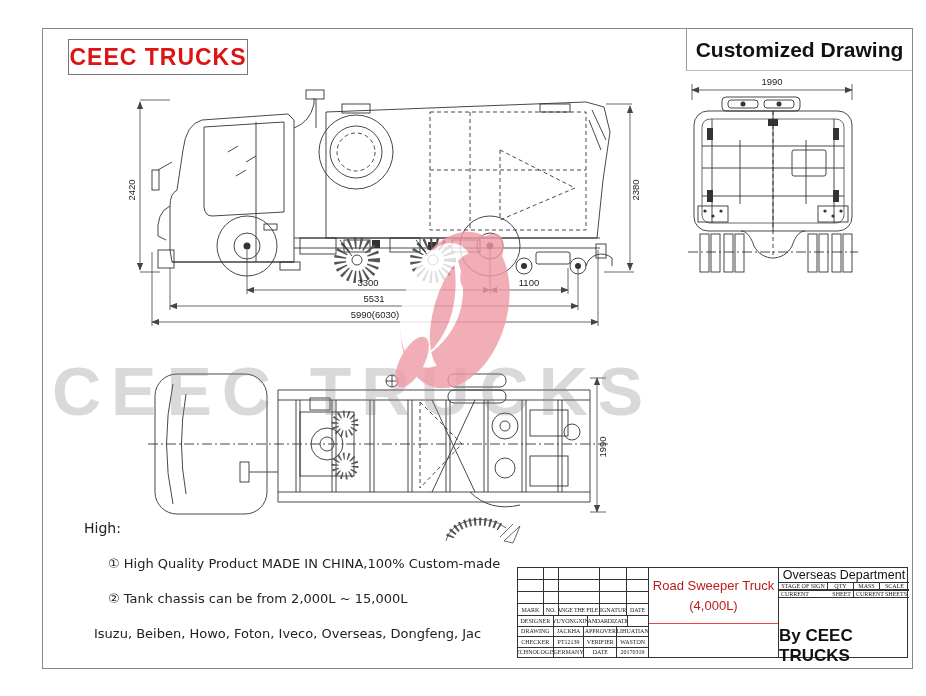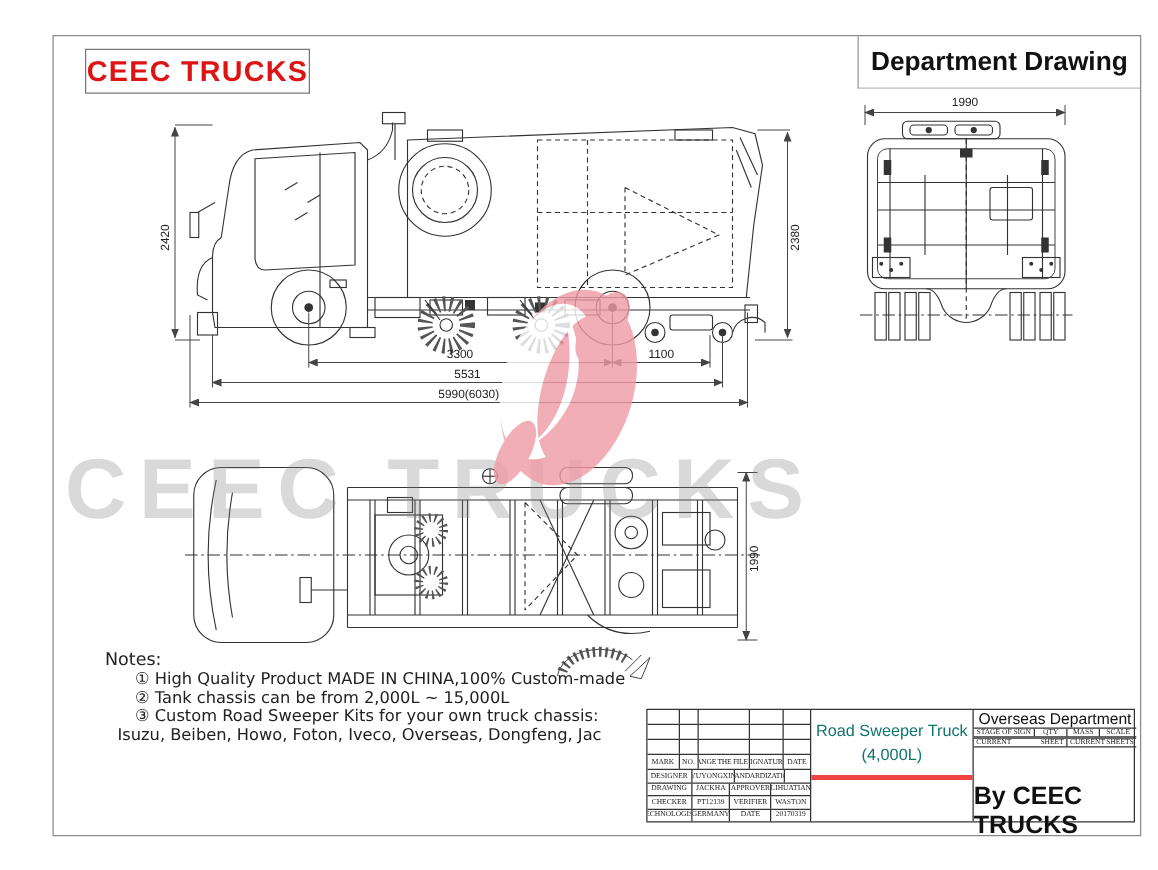--- a/index.html
+++ b/index.html
@@ -27,64 +27,64 @@
   .dash{stroke-dasharray:4 3;}
   .dd{stroke-dasharray:10 3 2 3;}
   .fillb{fill:#333;stroke:none;}
   .dim{stroke:#444;fill:none;stroke-width:0.8;}
   .dimtxt{font-family:"Liberation Sans",sans-serif;font-size:9.5px;fill:#222;text-anchor:middle;}
   .bristle{stroke:#555;fill:none;}
   
   .notes{position:absolute;left:84px;top:520px;width:440px;
         font-family:"DejaVu Sans","Liberation Sans",sans-serif;}
   .notes-title{font-size:14px;color:#222;}
-  .note-item{font-size:13px;color:#222;margin-left:24px;margin-top:0;white-space:nowrap;}
+  .note-item{font-size:13px;color:#222;margin-left:24px;margin-top:20px;white-space:nowrap;}
   .note-item.last{margin-left:10px;}
   
   .tb{position:absolute;left:517px;top:567px;width:391px;height:91px;
       border:1.5px solid #333;box-sizing:border-box;background:transparent;
       font-family:"Liberation Serif",serif;}
   .tb *{box-sizing:border-box;}
   .tb-left{position:absolute;left:0;top:0;width:131px;height:100%;
       border-right:1px solid #333;display:flex;flex-direction:column;}
   .trow{display:flex;width:100%;border-bottom:1px solid #333;}
   .trow:last-child{border-bottom:none;}
   .trow .c{border-right:1px solid #333;display:flex;align-items:center;
       justify-content:center;overflow:hidden;font-size:6px;color:#222;white-space:nowrap;}
   .trow .c:last-child{border-right:none;}
   .h12{height:12px;} .hgrow{flex:1;}
   .tiny{font-size:4.5px;letter-spacing:-0.2px;}
   .tb-mid{position:absolute;left:131px;top:0;width:130px;height:100%;
       border-right:1px solid #333;}
-  .prod-cell{height:56px;border-bottom:4px solid #ef4444;display:flex;flex-direction:column;
+  .prod-cell{height:56px;border-bottom:1px solid #ef4444;display:flex;flex-direction:column;
       align-items:center;justify-content:center;font-family:"Liberation Sans",sans-serif;
-      font-size:13px;color:#0f766e;line-height:1.5;}
+      font-size:13px;color:#b91c1c;line-height:1.5;}
   .mat-cell{height:35px;display:flex;align-items:center;padding-left:4px;
       font-size:8px;letter-spacing:0.5px;color:#222;}
   .tb-right{position:absolute;left:261px;top:0;width:130px;height:100%;
       display:flex;flex-direction:column;}
   .dept-cell{height:31px;border-bottom:1px solid #333;display:flex;align-items:center;
       justify-content:center;font-family:"Liberation Sans",sans-serif;font-size:12.5px;color:#111;}
   .sheetrow .half{display:flex;justify-content:space-between;align-items:center;
       padding:0 2px;font-size:6px;}
   .by-cell{flex:1;display:flex;align-items:center;justify-content:center;
-      font-family:"Liberation Sans",sans-serif;font-weight:bold;font-size:20px;color:#111;margin-top:28px;}
+      font-family:"Liberation Sans",sans-serif;font-weight:bold;font-size:17px;color:#111;margin-top:28px;}
 </style>
 </head>
 <body>
 
 <div class="page">
 
   <div class="border-frame"></div>
 
   <div class="brand-box">
     <span class="brand-text">CEEC TRUCKS</span>
   </div>
   <div class="title-box">
-    <span class="title-text">Department Drawing</span>
+    <span class="title-text">Customized Drawing</span>
   </div>
 
   <svg class="draw" width="926" height="696" viewBox="0 0 926 696">
     <defs>
       <marker id="arr" markerWidth="10" markerHeight="8" refX="9" refY="4" orient="auto-start-reverse">
         <path d="M0,0 L10,4 L0,8 z" fill="#444"></path>
       </marker>
     </defs>
 
     <g>
@@ -303,24 +303,23 @@
       <ellipse cx="455" cy="310" rx="52" ry="80" fill="#f09aa6"></ellipse>
       <ellipse cx="438" cy="310" rx="36" ry="64" fill="#ffffff"></ellipse>
       <ellipse cx="462" cy="310" rx="28" ry="62" fill="#f09aa6"></ellipse>
       <path d="M432,248 C470,284 470,338 430,372 C458,348 462,296 432,248 Z" fill="#ffffff"></path>
     </g>
     <ellipse cx="482" cy="262" rx="16" ry="32" fill="#f09aa6" transform="rotate(32 482 262)"></ellipse>
     <ellipse cx="412" cy="362" rx="12" ry="28" fill="#f09aa6" transform="rotate(28 412 362)"></ellipse>
   </svg>
 
   <div class="notes">
-    <div class="notes-title">Notes:</div>
+    <div class="notes-title">High:</div>
     <div class="note-item">① High Quality Product MADE IN CHINA,100% Custom-made</div>
     <div class="note-item">② Tank chassis can be from  2,000L ~ 15,000L</div>
-    <div class="note-item">③ Custom Road Sweeper Kits for your own truck chassis:</div>
     <div class="note-item last">Isuzu, Beiben, Howo, Foton, Iveco, Overseas, Dongfeng, Jac</div>
   </div>
 
   <div class="tb">
 
     <div class="tb-left">
       <div class="trow h12">
         <div class="c" style="width:26px"></div>
         <div class="c" style="width:15px"></div>
         <div class="c" style="width:42px"></div>

